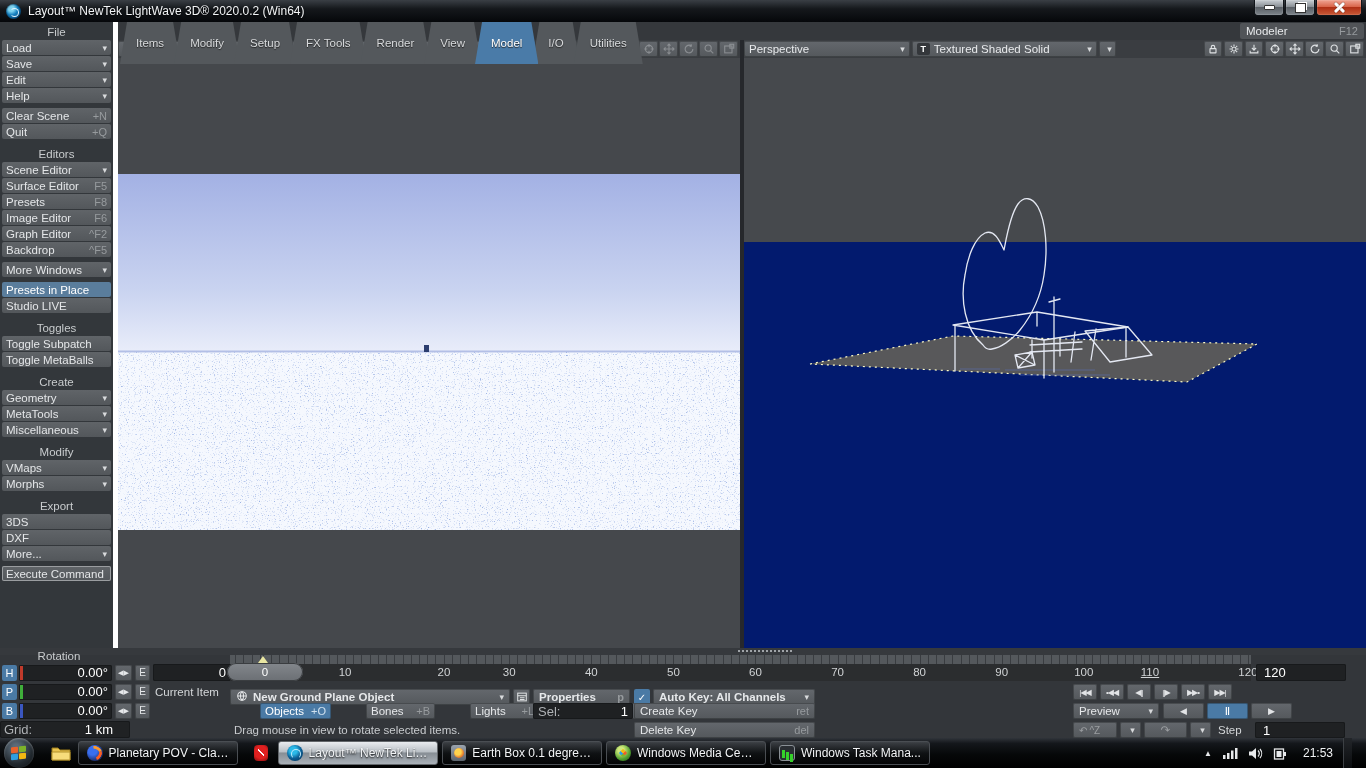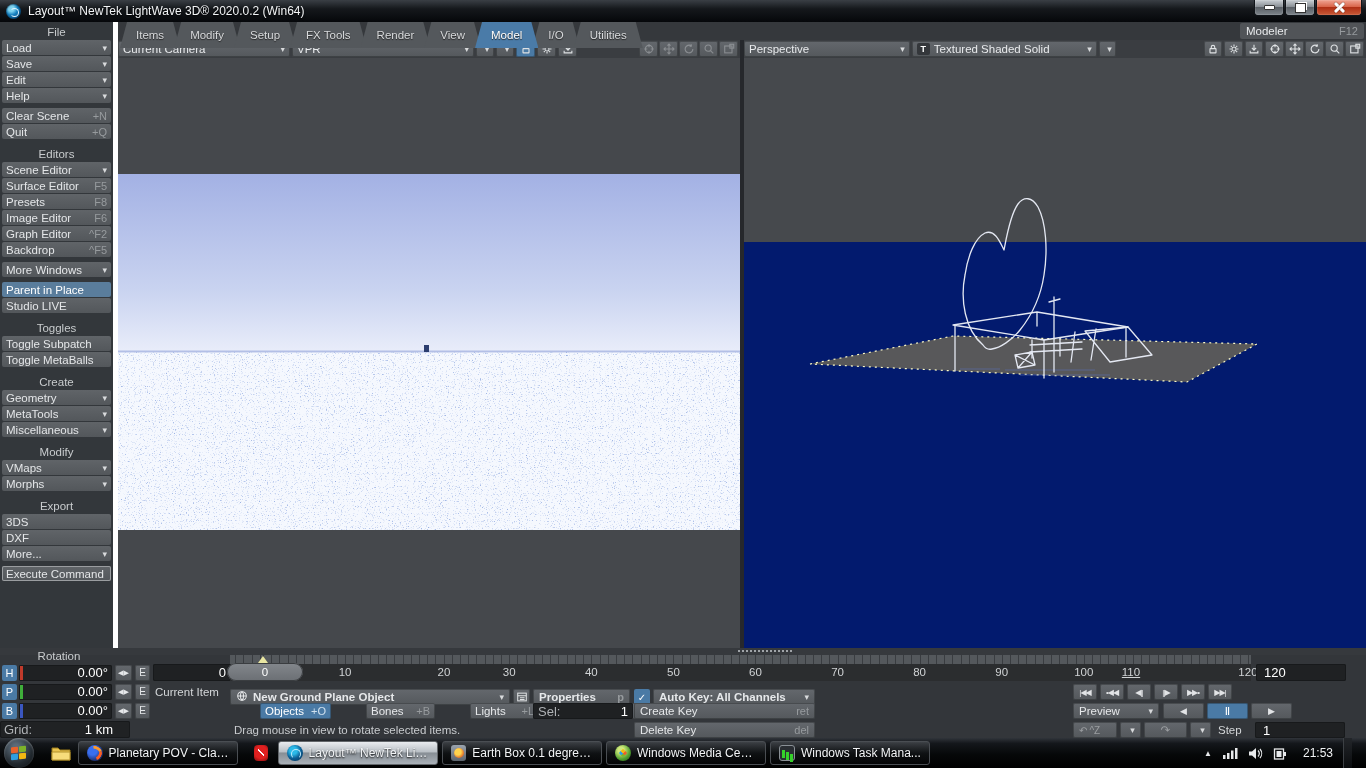--- a/index.html
+++ b/index.html
@@ -20,21 +20,21 @@
   .wbtn.min,.wbtn.max{width:28px;margin-right:1px;}
   .wbtn.close{width:44px;background:linear-gradient(#f0a492 0%,#d9654a 45%,#b03015 50%,#c85a38 100%);}
   .glyph-min{width:9px;height:3px;background:#fff;border:1px solid #333;border-radius:1px;}
   .glyph-max{width:9px;height:8px;border:1px solid #333;background:#fff;position:relative;box-shadow:2px -2px 0 -1px #fff;}
   .glyph-x{position:relative;width:11px;height:11px;}
   .glyph-x:before,.glyph-x:after{content:"";position:absolute;left:-1px;top:4px;width:13px;height:3px;background:#fff;border-radius:1px;box-shadow:0 0 1px #401000;}
   .glyph-x:before{transform:rotate(45deg);} .glyph-x:after{transform:rotate(-45deg);}
   
   .tabrow{position:absolute;left:118px;top:22px;right:0;height:18px;background:#35383c;}
   .tabs{position:absolute;left:2px;top:0;height:18px;display:flex;}
-  .tab{height:18px;line-height:18px;padding:4px 16px;font-size:11.5px;color:#d7d9db;background:#54585c;
+  .tab{height:18px;line-height:18px;padding:12px 16px;font-size:11.5px;color:#d7d9db;background:#54585c;
     clip-path:polygon(7px 0,calc(100% - 7px) 0,100% 100%,0 100%);margin-right:-6px;position:relative;z-index:1;text-shadow:0 1px 1px #222;}
   .tab.active{background:#4a7ba8;color:#fff;z-index:3;}
   .modeler-btn{position:absolute;right:2px;top:1px;width:112px;height:16px;background:#515458;border-radius:2px;
     display:flex;align-items:center;padding:0 6px;font-size:11.5px;color:#e8eaec;}
   .modeler-btn .sc{margin-left:auto;}
   
   .btn{background:linear-gradient(#64686d,#54585c);border-radius:2px;color:#e6e8ea;font-size:11.5px;
     display:flex;align-items:center;padding:0 6px;box-shadow:inset 0 0 0 1px rgba(20,22,24,.35);}
   .sc{color:#979b9e;font-size:11px;margin-left:auto;padding-left:4px;}
   .chev{margin-left:auto;font-size:9px;color:#d8dadc;padding-left:4px;}
@@ -286,21 +286,21 @@
           <span class="lbl">Backdrop</span>
           <span class="sc">^F5</span>
         </div>
         <div class="sgap"></div>
         <div class="sbtn">
           <span class="lbl">More Windows</span>
           <span class="chev">▾</span>
         </div>
         <div class="sgap"></div>
         <div class="sbtn hl">
-          <span class="lbl">Parent in Place</span>
+          <span class="lbl">Presets in Place</span>
         </div>
         <div class="sbtn">
           <span class="lbl">Studio LIVE</span>
         </div>
       </div>
       <div class="section">
         <div class="sec-h">Toggles</div>
         <div class="sbtn">
           <span class="lbl">Toggle Subpatch</span>
         </div>
@@ -558,21 +558,21 @@
         <span class="tick-num" style="left: 115.08px;">10</span>
         <span class="tick-num" style="left: 214px;">20</span>
         <span class="tick-num" style="left: 279.24px;">30</span>
         <span class="tick-num" style="left: 361.32px;">40</span>
         <span class="tick-num" style="left: 443.4px;">50</span>
         <span class="tick-num" style="left: 525.48px;">60</span>
         <span class="tick-num" style="left: 607.56px;">70</span>
         <span class="tick-num" style="left: 689.64px;">80</span>
         <span class="tick-num" style="left: 771.72px;">90</span>
         <span class="tick-num" style="left: 853.8px;">100</span>
-        <span class="tick-num" style="left: 901px; text-decoration: underline;">110</span>
+        <span class="tick-num" style="left: 920px; text-decoration: underline;">110</span>
         <span class="tick-num" style="left: 1017.96px;">120</span>
       </div>
     <div class="marker"></div>
     <div class="slider">0</div>
     <div class="endframe field">120</div>
 
     <div class="abs btn r2" style="left:230px;width:280px">
       <span class="cube-ico"><svg>
             <use href="#sym-ball"></use>
           </svg></span>

